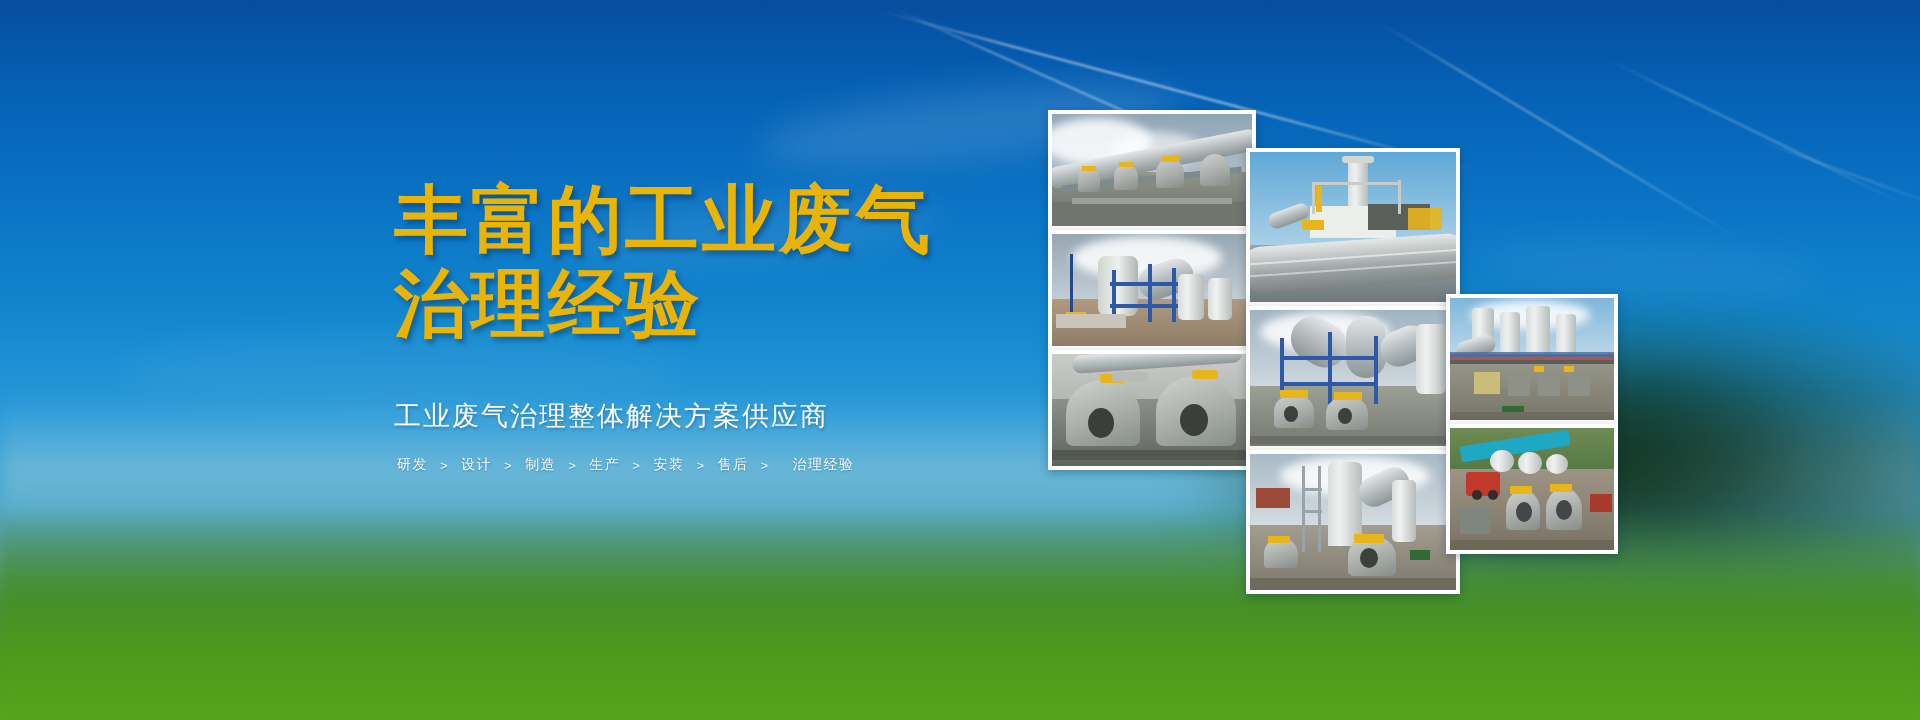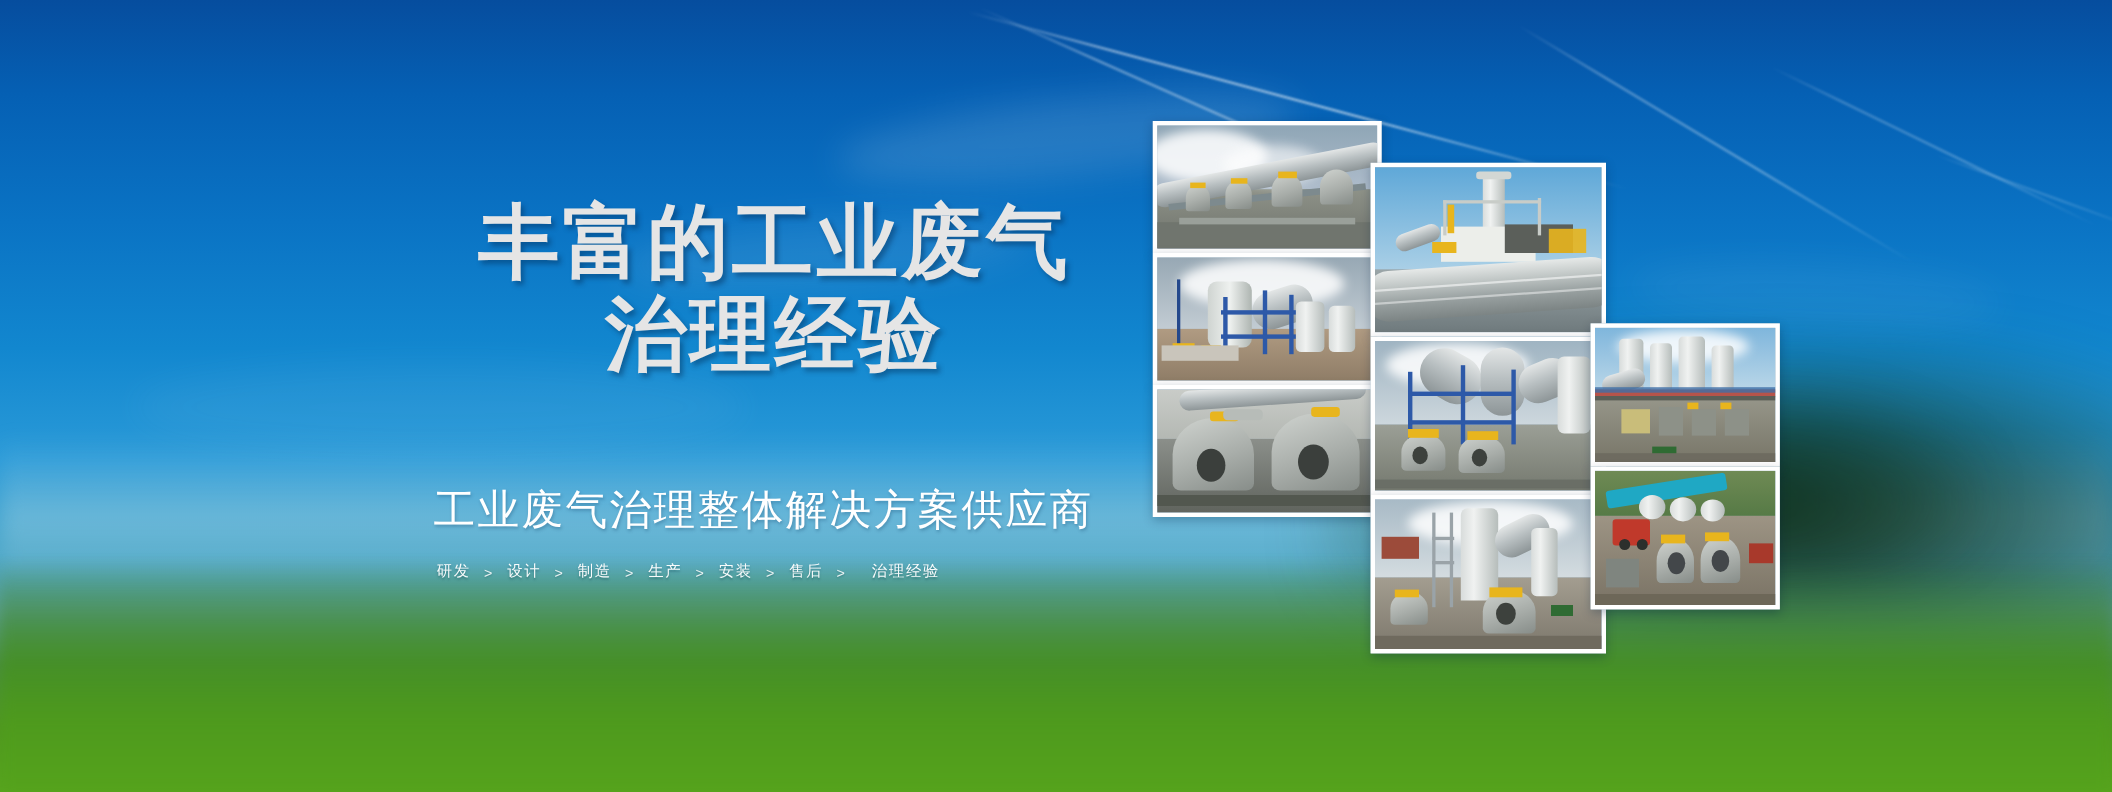--- a/index.html
+++ b/index.html
@@ -78,32 +78,31 @@
   }
   .t1{left:880px;top:10px;width:620px;transform:rotate(15deg);}
   .t2{left:890px;top:6px;width:540px;transform:rotate(24deg);opacity:.75;}
   .t3{left:1380px;top:22px;width:420px;transform:rotate(31deg);opacity:.6;}
   .t4{left:1610px;top:60px;width:330px;transform:rotate(26deg);opacity:.45;}
   .t5{left:1760px;top:140px;width:200px;transform:rotate(20deg);opacity:.3;}
 
   
   .copy{position:absolute;left:394px;top:178px;width:620px;}
   .headline{
-    color:#e5e5e5;
+    color:#eab308;
     font-size:74px;line-height:84px;font-weight:bold;
     letter-spacing:3px;
     text-shadow:3px 4px 5px rgba(0,40,80,.42);
     white-space:pre-line;
     margin:0;
-    text-align:center;
   }
   .subtitle{
-    margin-top:92px;
+    margin-top:52px;
     color:#ffffff;
-    font-size:38px;letter-spacing:2px;font-weight:400;
+    font-size:27px;letter-spacing:2px;font-weight:400;
     text-shadow:1px 2px 3px rgba(0,40,80,.28);
   }
   .crumbs{
     margin-top:22px;display:flex;align-items:center;gap:0px;
     color:rgba(255,255,255,.96);font-size:14px;letter-spacing:1.5px;
     text-shadow:0 1px 2px rgba(0,50,60,.35);
   }
   .crumb{padding:0 3px;}
   .crumb-sep{padding:0 9px;font-size:13px;opacity:.9;}
   .crumb-last{padding-left:14px;}

